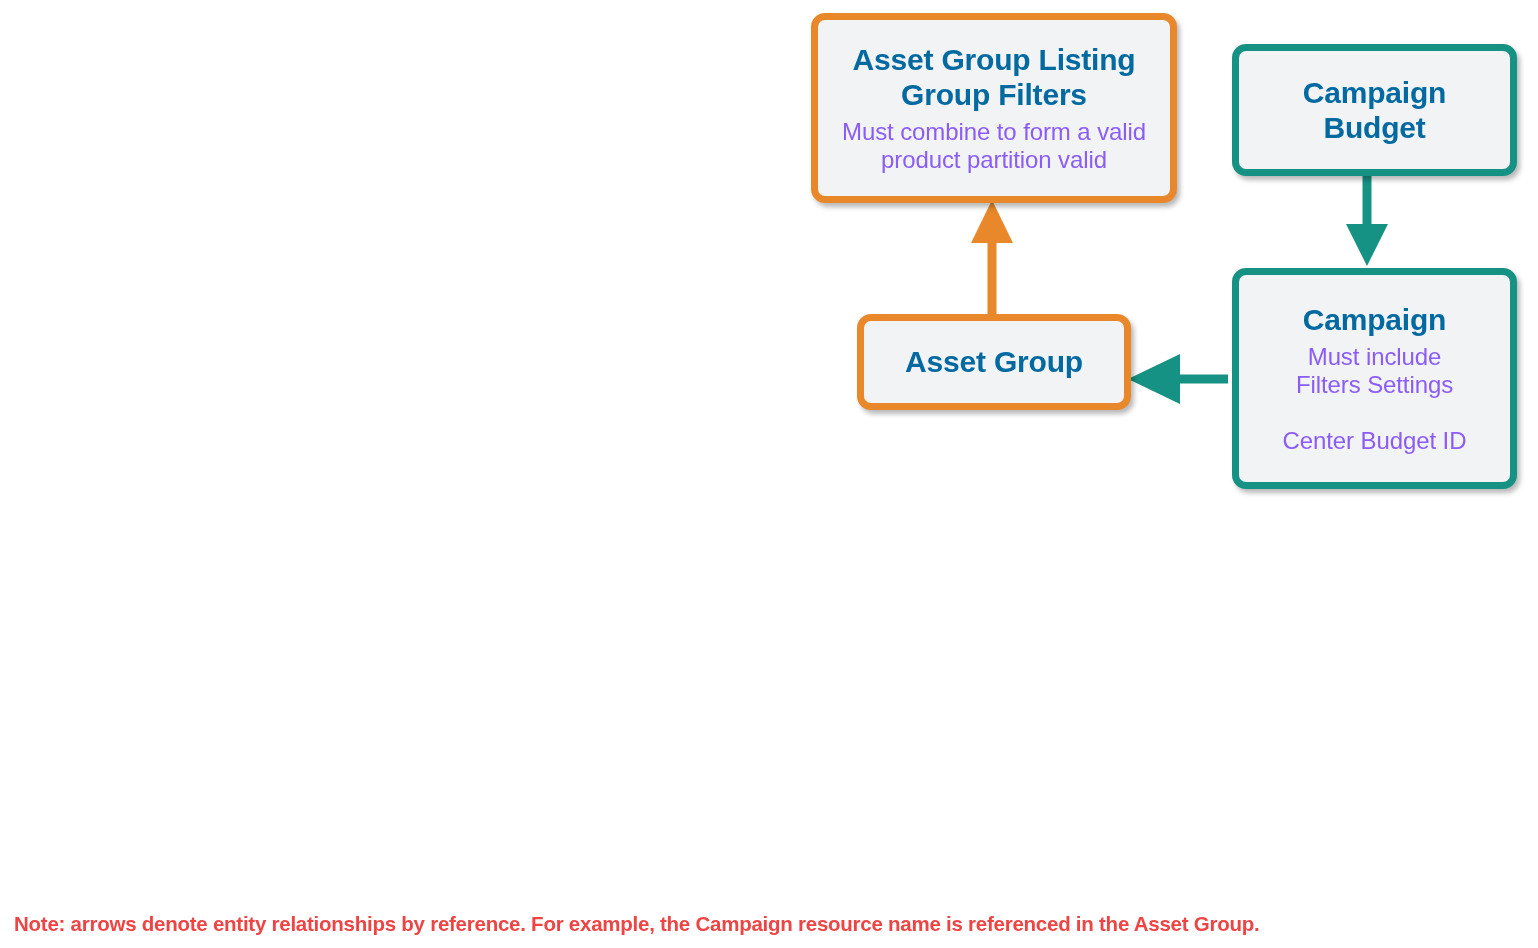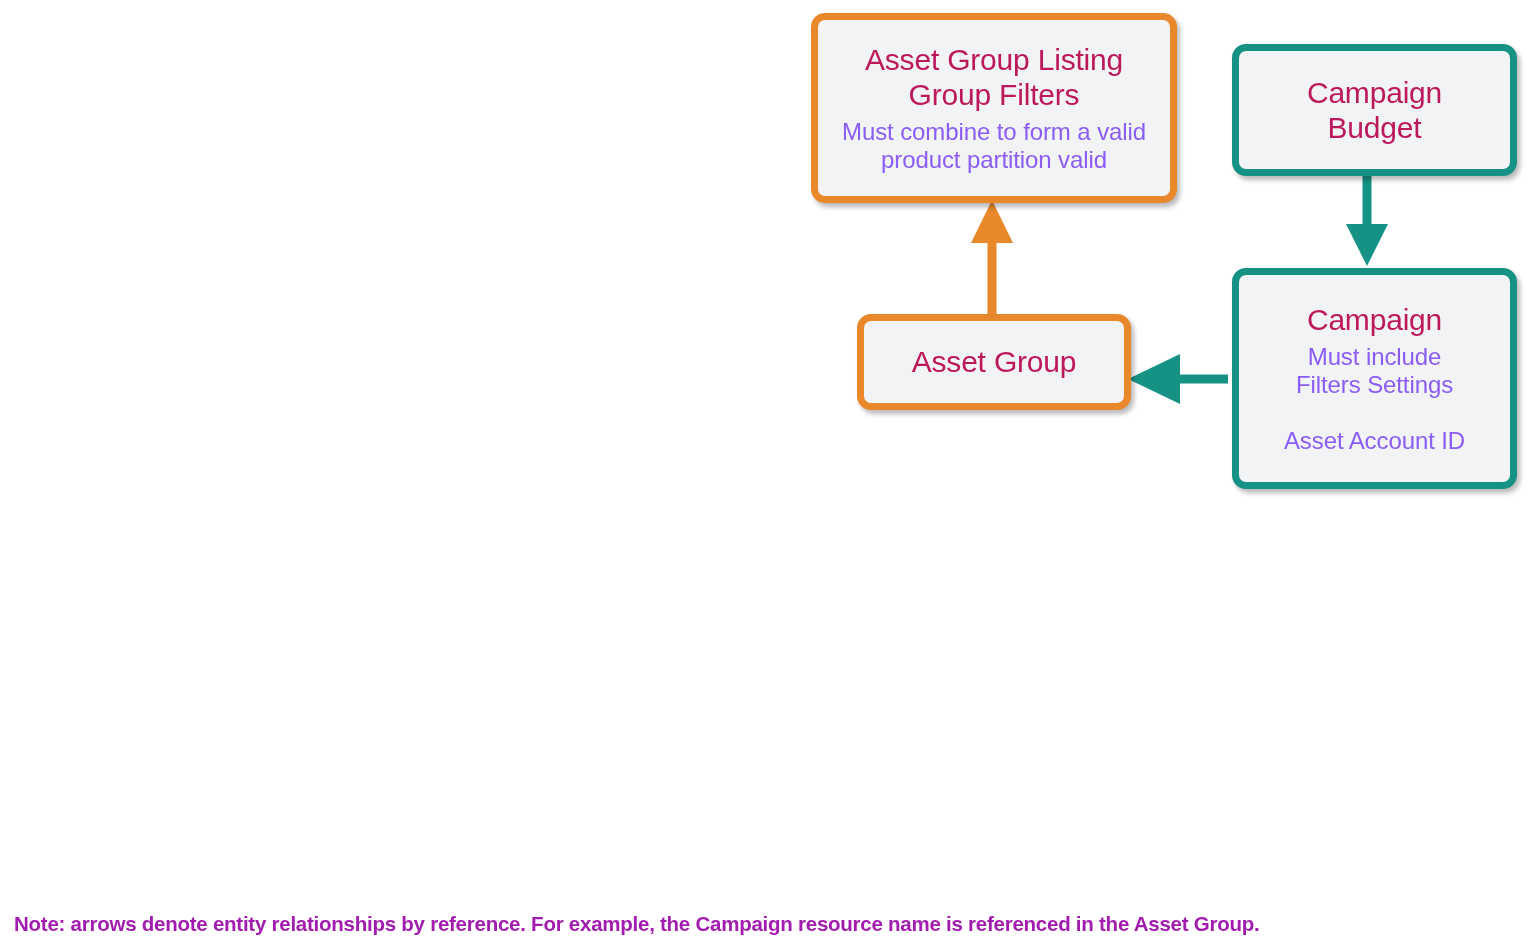--- a/index.html
+++ b/index.html
@@ -35,22 +35,22 @@
     justify-content: center;
     text-align: center;
     box-shadow: 3px 4px 5px rgba(0,0,0,0.28);
     padding: 4px 10px;
   }
 
   .node.orange { border-color: #e8882a; border-width: 7px; }
   .node.teal   { border-color: #169284; border-width: 7px; margin-left: 8px; }
 
   .node-title {
-    color: #be185d;
-    font-weight: normal;
+    color: #0369a1;
+    font-weight: bold;
     font-size: 30px;
     line-height: 1.17;
     letter-spacing: -0.2px;
   }
   .node-subtitle {
     color: #8b5cf6;
     font-weight: normal;
     font-size: 24px;
     line-height: 1.17;
     margin-top: 6px;
@@ -72,21 +72,21 @@
     pointer-events: none;
   }
 
   
   #note {
     position: absolute;
     left: 14px;
     top: 912px;
     font-size: 20.5px;
     font-weight: bold;
-    color: #a21caf;
+    color: #ef4444;
     letter-spacing: -0.25px;
     white-space: nowrap;
   }
 </style>
 </head>
 <body>
 
 <div id="diagram-canvas">
 
   <svg id="connectors" viewBox="0 0 1538 948" width="1538" height="948" xmlns="http://www.w3.org/2000/svg">
@@ -132,19 +132,19 @@
   </div>
 
   <div class="node teal" id="node-camp">
     <div class="node-title">
       <span>Campaign</span>
     </div>
     <div class="node-subtitle">
       <span>Must include</span><br>
       <span>Filters Settings</span><br>
       <br>
-      <span>Asset Account ID</span>
+      <span>Center Budget ID</span>
     </div>
   </div>
 
   <div id="note">Note: arrows denote entity relationships by reference. For example, the Campaign resource name is referenced in the Asset Group.</div>
 
 </div>
 
 </body></html>

